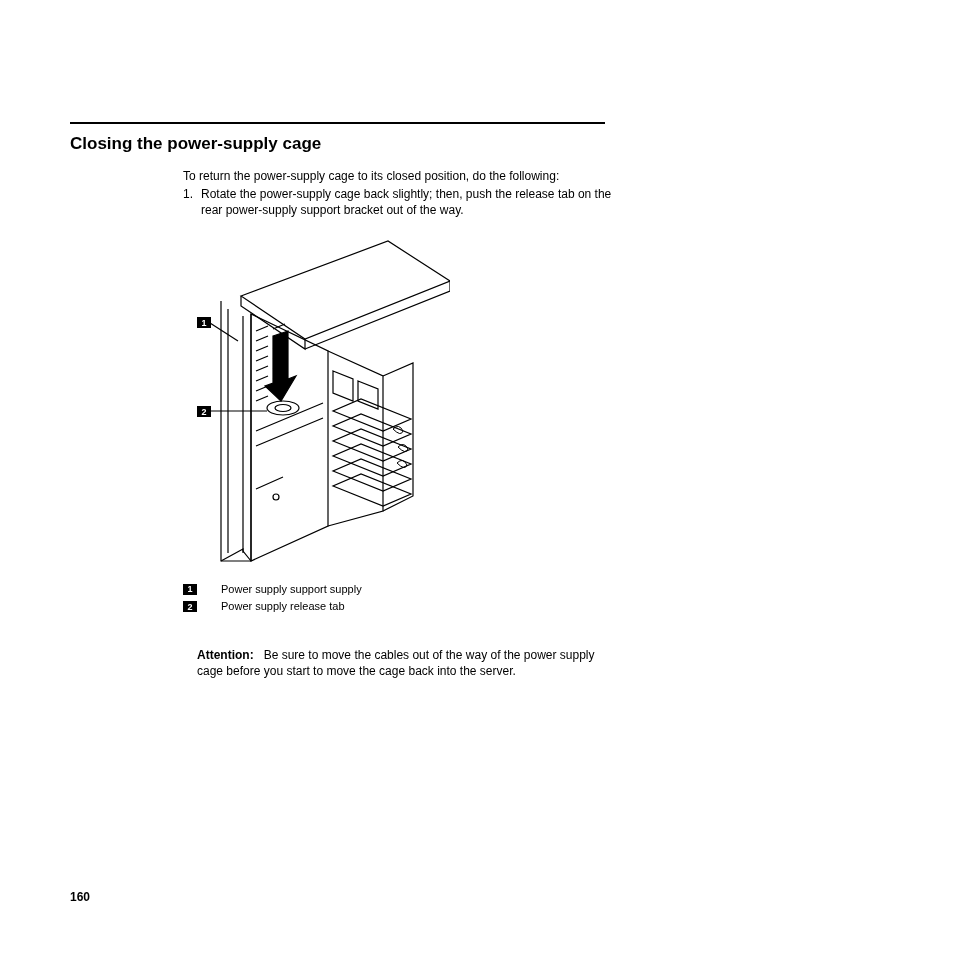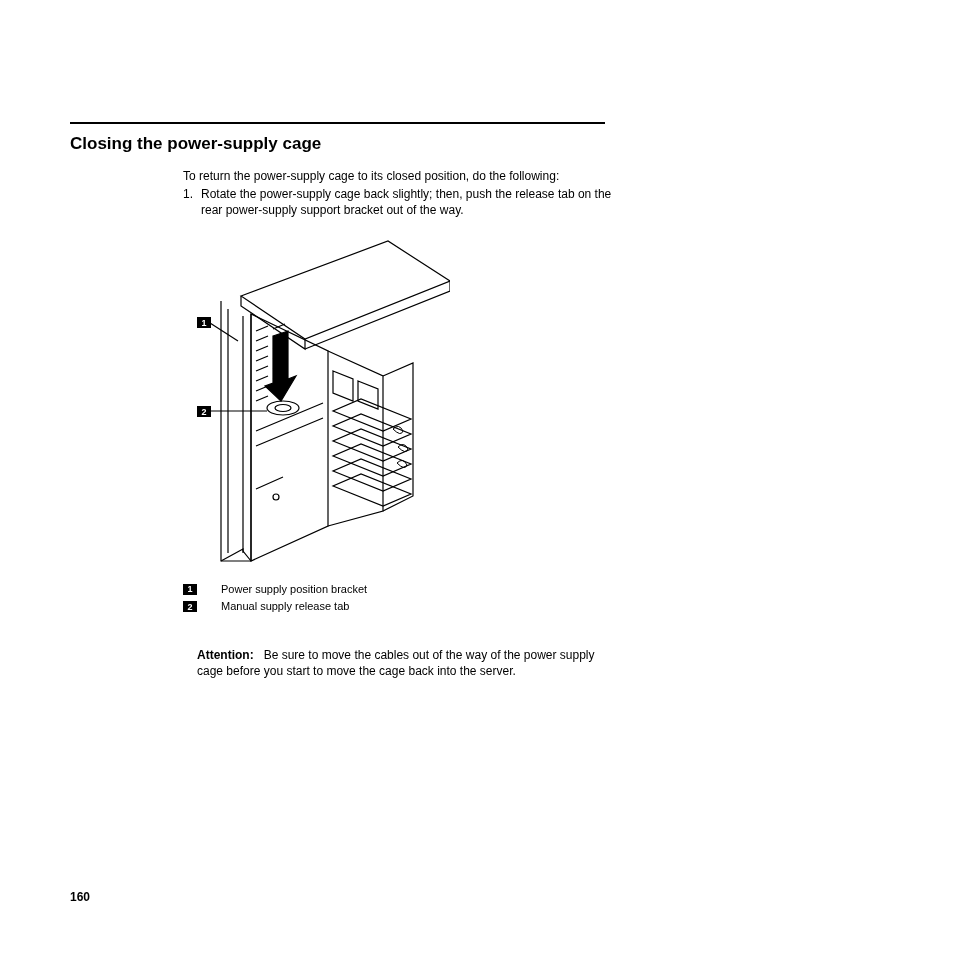--- a/index.html
+++ b/index.html
@@ -168,25 +168,25 @@
 
       <rect x="14" y="86" width="14" height="11" fill="#000"></rect>
       <text x="21" y="95" font-size="9" font-weight="bold" fill="#fff" text-anchor="middle">1</text>
       <rect x="14" y="175" width="14" height="11" fill="#000"></rect>
       <text x="21" y="184" font-size="9" font-weight="bold" fill="#fff" text-anchor="middle">2</text>
     </svg>
 
     <div class="legend">
       <div class="legend-row">
         <span class="legend-badge">1</span>
-        <span>Power supply position bracket</span>
+        <span>Power supply support supply</span>
       </div>
       <div class="legend-row">
         <span class="legend-badge">2</span>
-        <span>Manual supply release tab</span>
+        <span>Power supply release tab</span>
       </div>
     </div>
 
     <p class="attention">
       <span class="attention-label">Attention:</span>&nbsp;&nbsp;&nbsp;<span>Be sure to move the cables out of the way of the power supply cage before you start to move the cage back into the server.</span>
     </p>
 
   </div>
 </div>
 

